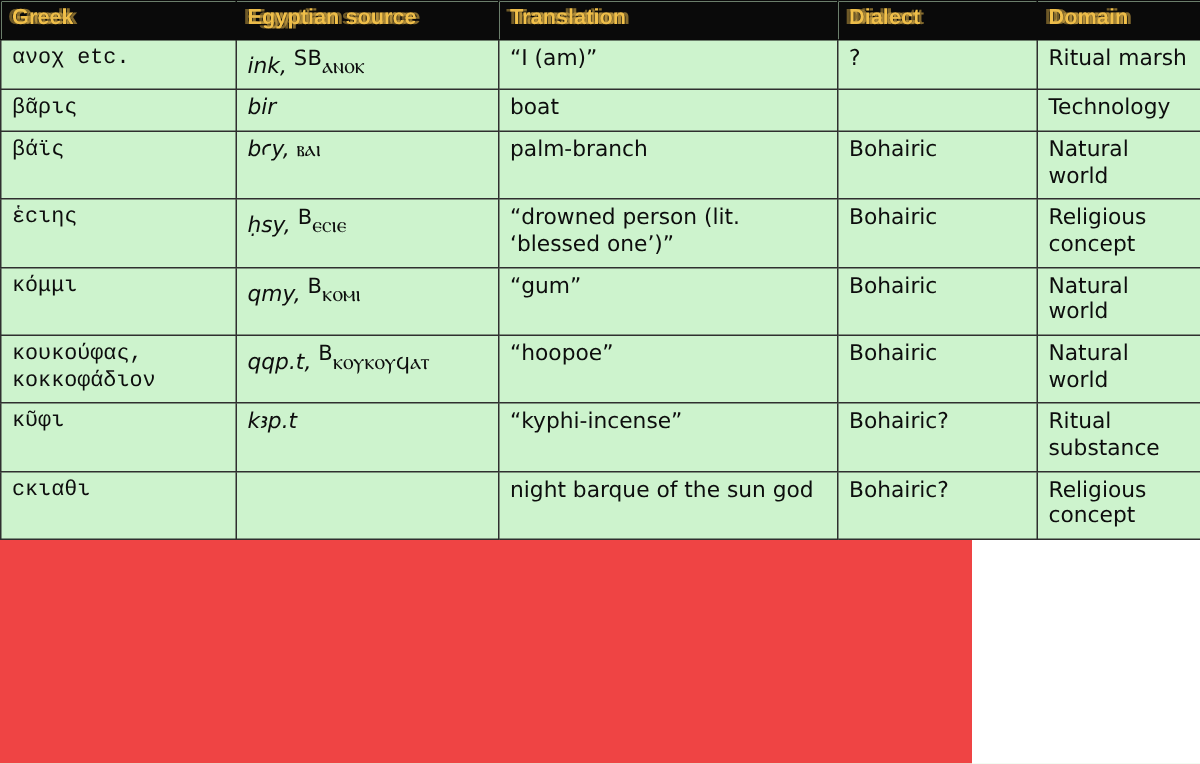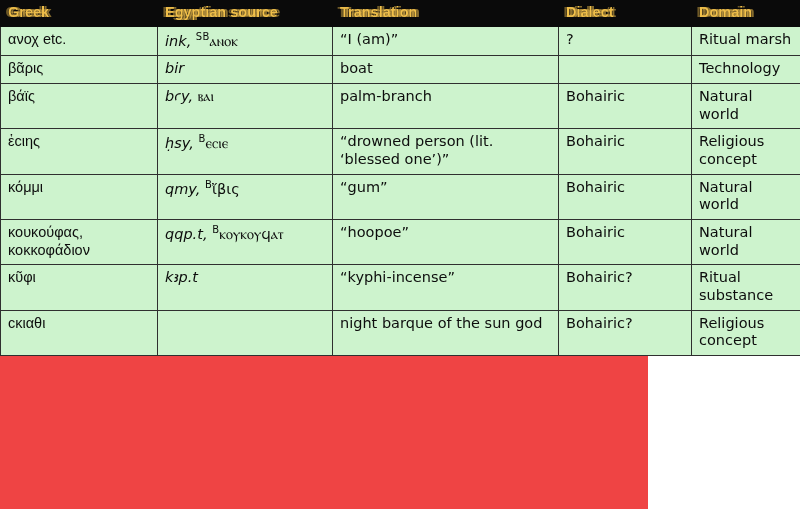--- a/index.html
+++ b/index.html
@@ -67,35 +67,35 @@
     color: #e8b94a;
   }
   table.lexicon thead th .hdr-wrap .ghost2 {
     position: absolute;
     left: -2.5px;
     top: 0;
     opacity: 0.45;
     color: #e8b94a;
   }
   td.greek {
-    font-family: Liberation Sans, sans-serif;
+    font-family: Liberation Mono, monospace;
     font-size: 15px;
   }
   td.egy {
     font-style: italic;
     font-family: "DejaVu Sans", sans-serif;
     font-size: 14.5px;
   }
   td.egy .cop {
     font-style: normal;
     font-family: "DejaVu Sans", sans-serif;
   }
   td.egy sup {
     font-style: normal;
-    font-size: 10px;
+    font-size: 14px;
     vertical-align: super;
     letter-spacing: 0.2px;
   }
   td.trans {
     font-family: "DejaVu Sans", sans-serif;
     font-size: 14.5px;
   }
   td.dialect, td.domain {
     font-family: "DejaVu Sans", sans-serif;
     font-size: 14.5px;
@@ -183,21 +183,21 @@
         <td class="greek">ἑϲιης</td>
         <td class="egy"><span>ḥsy</span>, <sup>B</sup><span class="cop">ⲉⲥⲓⲉ</span></td>
         <td class="trans">“drowned person (lit. ‘blessed one’)”</td>
         <td class="dialect">Bohairic</td>
         <td class="domain">Religious concept</td>
       </tr>
 
 
       <tr>
         <td class="greek">κόμμι</td>
-        <td class="egy"><span>qmy</span>, <sup>B</sup><span class="cop">ἴβις</span></td>
+        <td class="egy"><span>qmy</span>, <sup>B</sup><span class="cop">ⲕⲟⲙⲓ</span></td>
         <td class="trans">“gum”</td>
         <td class="dialect">Bohairic</td>
         <td class="domain">Natural world</td>
       </tr>
 
       <tr>
         <td class="greek">κουκούφας, κοκκοφάδιον</td>
         <td class="egy"><span>qqp.t</span>, <sup>B</sup><span class="cop">ⲕⲟⲩⲕⲟⲩϥⲁⲧ</span></td>
         <td class="trans">“hoopoe”</td>
         <td class="dialect">Bohairic</td>

